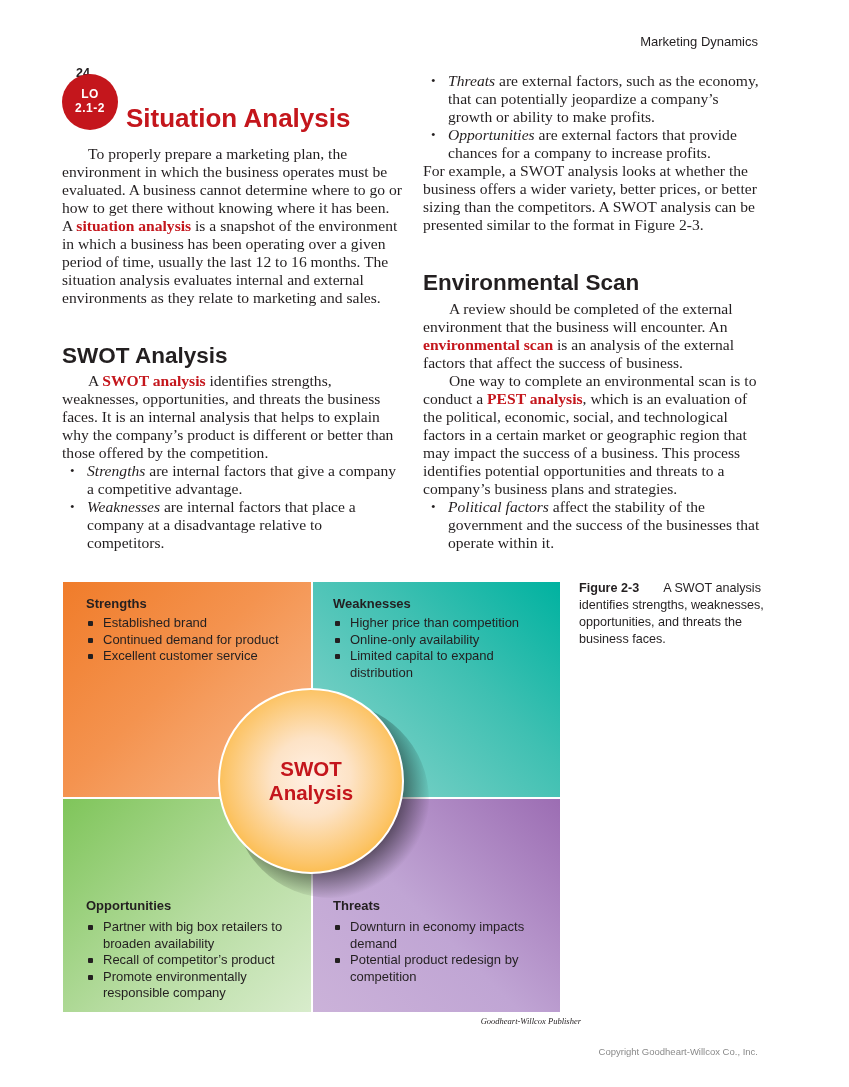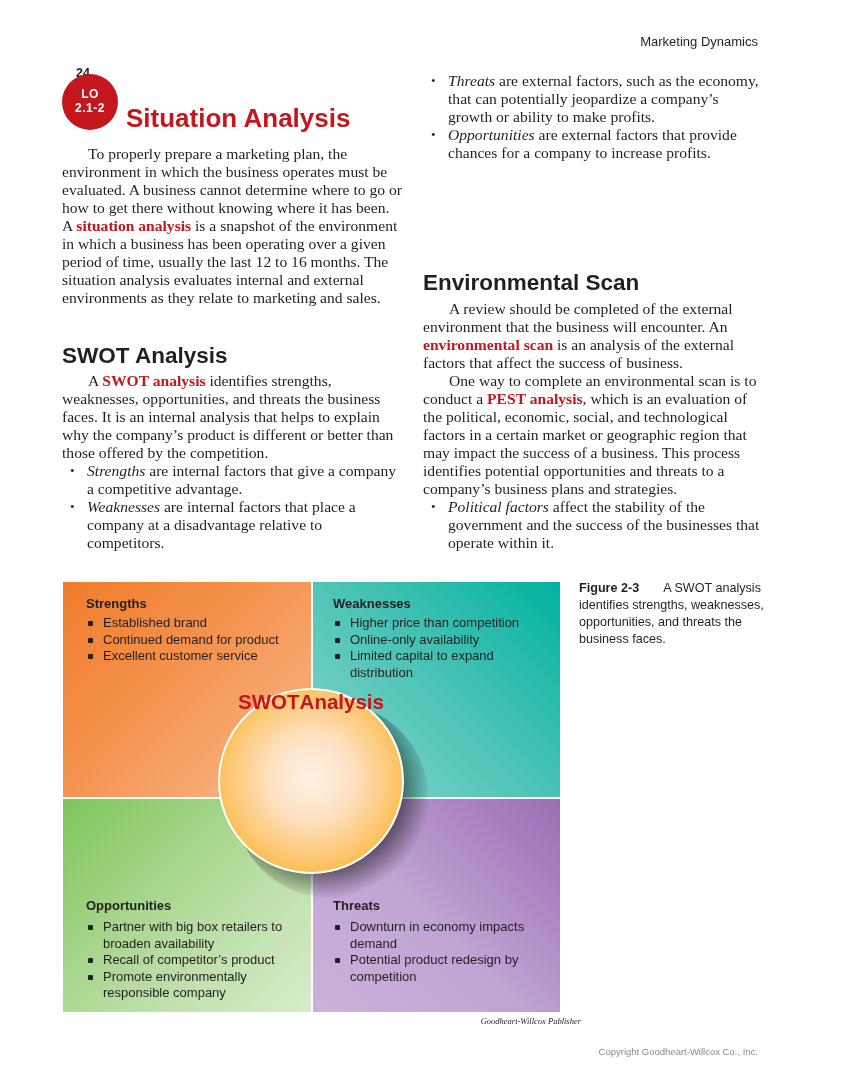--- a/index.html
+++ b/index.html
@@ -28,21 +28,21 @@
   .q-s { left: 0; top: 0; width: 248px; height: 215px; background: linear-gradient(135deg, #f07c2a 0%, #f4934f 45%, #f9bb8f 100%); }
   .q-w { left: 250px; top: 0; width: 247px; height: 215px; background: linear-gradient(225deg, #00b2a0 0%, #3fc0b2 40%, #8dd6cd 100%); }
   .q-o { left: 0; top: 217px; width: 248px; height: 213px; background: linear-gradient(315deg, #d8eccc 0%, #b6dca0 45%, #7fc55a 100%); }
   .q-t { left: 250px; top: 217px; width: 247px; height: 213px; background: linear-gradient(45deg, #cbb2d9 0%, #c0a5d4 45%, #9c6db3 100%); }
   .quad .qt { position: absolute; font-weight: bold; font-size: 13px; }
   .quad ul { position: absolute; list-style: none; font-size: 13px; line-height: 16.6px; }
   .quad ul li { position: relative; padding-left: 17px; }
   .quad ul li::before { content: ""; position: absolute; left: 2px; top: 6px; width: 5px; height: 5px; background: #231f20; border-radius: 1px; }
 
   .shadow { position: absolute; left: 170px; top: 120px; width: 196px; height: 196px; border-radius: 50%; background: radial-gradient(circle at 45% 45%, rgba(0,0,0,0.85) 0%, rgba(0,0,0,0.55) 50%, rgba(0,0,0,0) 72%); }
-  .circle { position: absolute; left: 155px; top: 106px; width: 186px; height: 186px; border-radius: 50%; border: 2px solid #ffffff; background: radial-gradient(circle at 50% 48%, #fff0e4 0%, #fde3c6 30%, #fcc56a 65%, #fbae1b 90%); display: flex; flex-direction: row; align-items: flex-start; justify-content: center; }
+  .circle { position: absolute; left: 155px; top: 106px; width: 186px; height: 186px; border-radius: 50%; border: 2px solid #ffffff; background: radial-gradient(circle at 50% 48%, #fff0e4 0%, #fde3c6 30%, #fcc56a 65%, #fbae1b 90%); display: flex; flex-direction: column; align-items: center; justify-content: center; }
   .circle span { font-family: "Liberation Sans", sans-serif; font-weight: bold; font-size: 20.5px; line-height: 24px; color: #c4161c; }
 
   .credit { position: absolute; right: 268px; top: 1016px; font-family: "Liberation Serif", serif; font-style: italic; font-size: 8.5px; color: #231f20; }
 
   .caption { position: absolute; left: 579px; top: 580px; width: 190px; font-family: "Liberation Sans", sans-serif; font-size: 12.6px; line-height: 17px; color: #231f20; }
   .caption b { font-weight: bold; margin-right: 24px; }
 
   .copyright { position: absolute; right: 91px; top: 1046px; font-family: "Liberation Sans", sans-serif; font-size: 9.5px; color: #8a8a8a; }
 </style>
 </head>
@@ -69,20 +69,21 @@
     <li><span class="it">Strengths</span><span> are internal factors that give a company a competitive advantage.</span></li>
     <li><span class="it">Weaknesses</span><span> are internal factors that place a company at a disadvantage relative to competitors.</span></li>
   </ul>
 </div>
 
 <div class="col" style="left:423px; top:72px; width:340px;">
   <ul class="bl">
     <li><span class="it">Threats</span><span> are external factors, such as the economy, that can potentially jeopardize a company’s growth or ability to make profits.</span></li>
     <li><span class="it">Opportunities</span><span> are external factors that provide chances for a company to increase profits.</span></li>
   </ul>
+  <p class="noindent">For example, a SWOT analysis looks at whether the business offers a wider variety, better prices, or better sizing than the competitors. A SWOT analysis can be presented similar to the format in Figure 2-3.</p>
 </div>
 
 <div class="h2" style="left:423px; top:270px;">Environmental Scan</div>
 
 <div class="col" style="left:423px; top:300px; width:340px;">
   <p><span>A review should be completed of the external environment that the business will encounter. An </span><span class="kw">environmental scan</span><span> is an analysis of the external factors that affect the success of business.</span></p>
   <p><span>One way to complete an environmental scan is to conduct a </span><span class="kw">PEST analysis</span><span>, which is an evaluation of the political, economic, social, and technological factors in a certain market or geographic region that may impact the success of a business. This process identifies potential opportunities and threats to a company’s business plans and strategies.</span></p>
   <ul class="bl">
     <li><span class="it">Political factors</span><span> affect the stability of the government and the success of the businesses that operate within it.</span></li>
   </ul>

